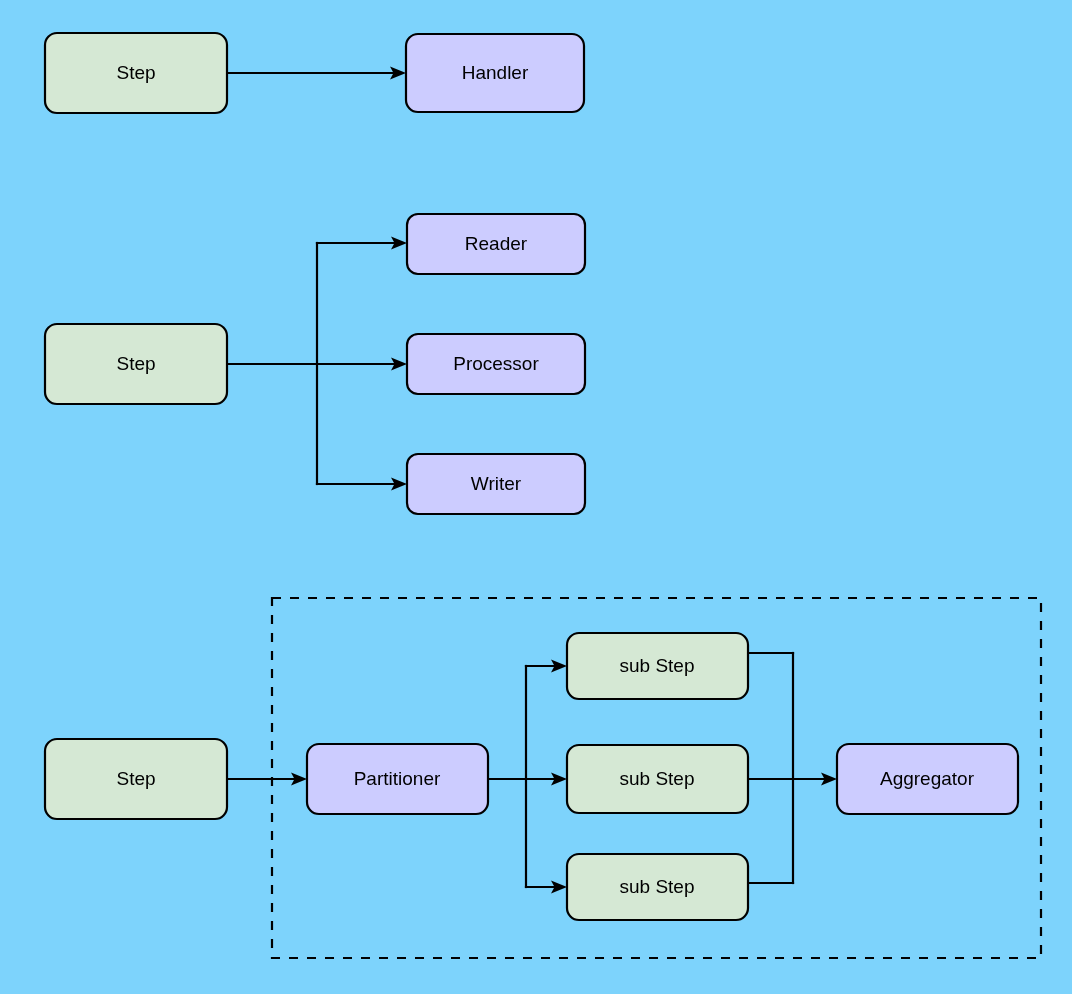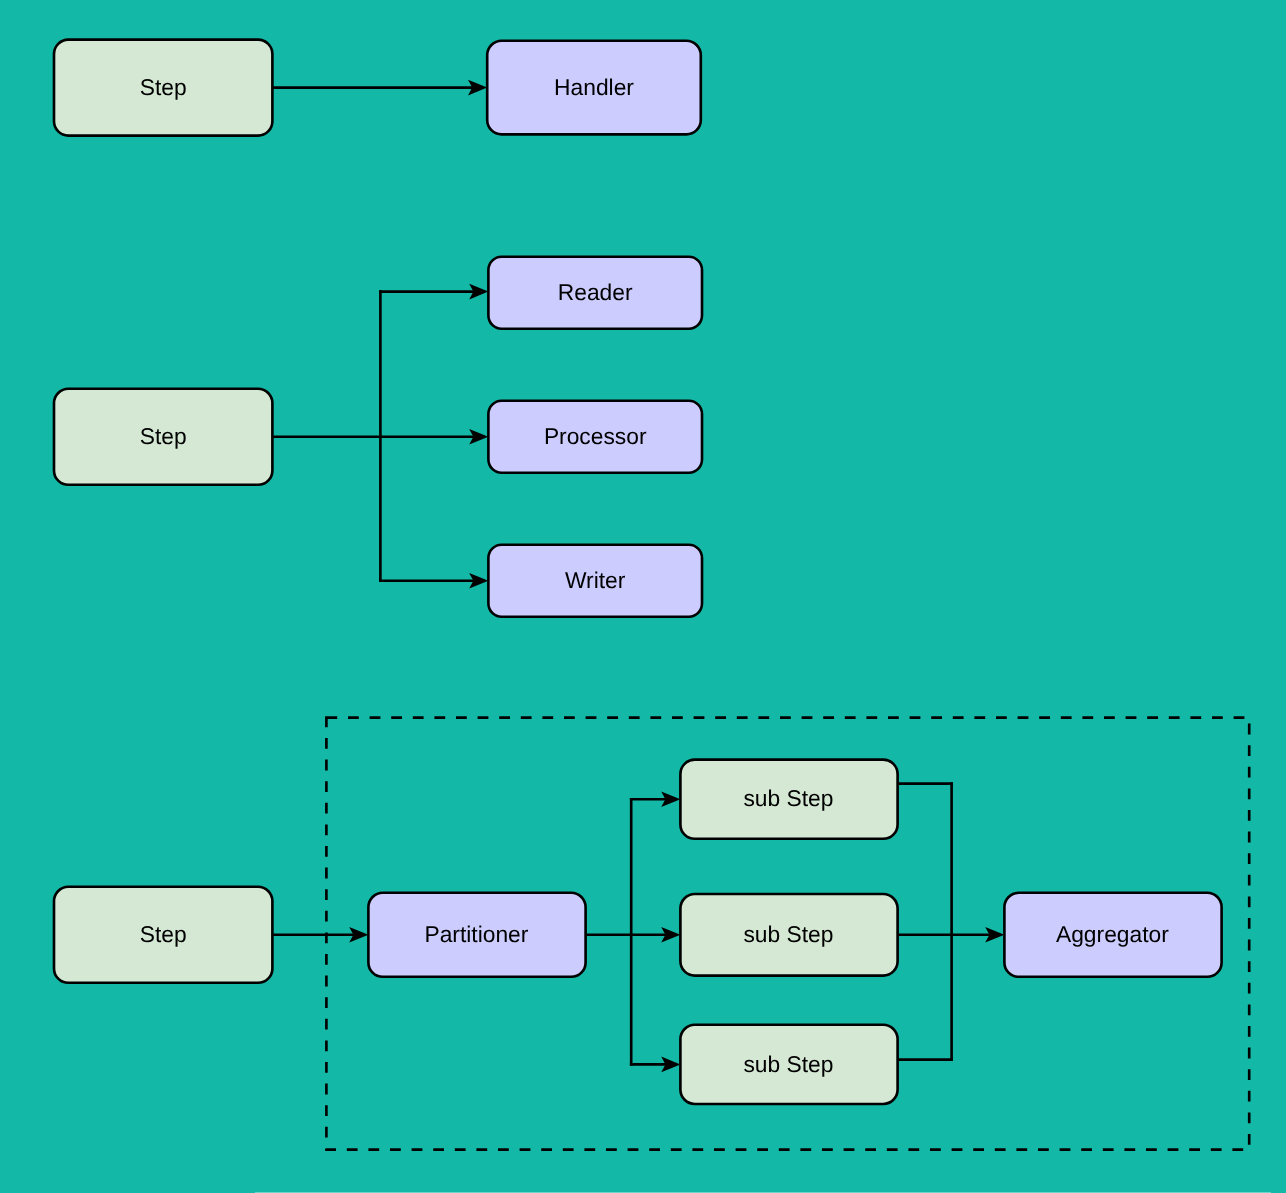--- a/index.html
+++ b/index.html
@@ -11,21 +11,21 @@
   body {
     width: 1072px;
     height: 994px;
     font-family: "Liberation Sans", sans-serif;
     overflow: hidden;
   }
   #diagram-root {
     position: relative;
     width: 1072px;
     height: 994px;
-    background: #14b8a6;
+    background: #7dd3fc;
   }
   svg.diagram {
     display: block;
     width: 1072px;
     height: 994px;
   }
   .node-rect {
     stroke: #000000;
     stroke-width: 2.2;
   }

